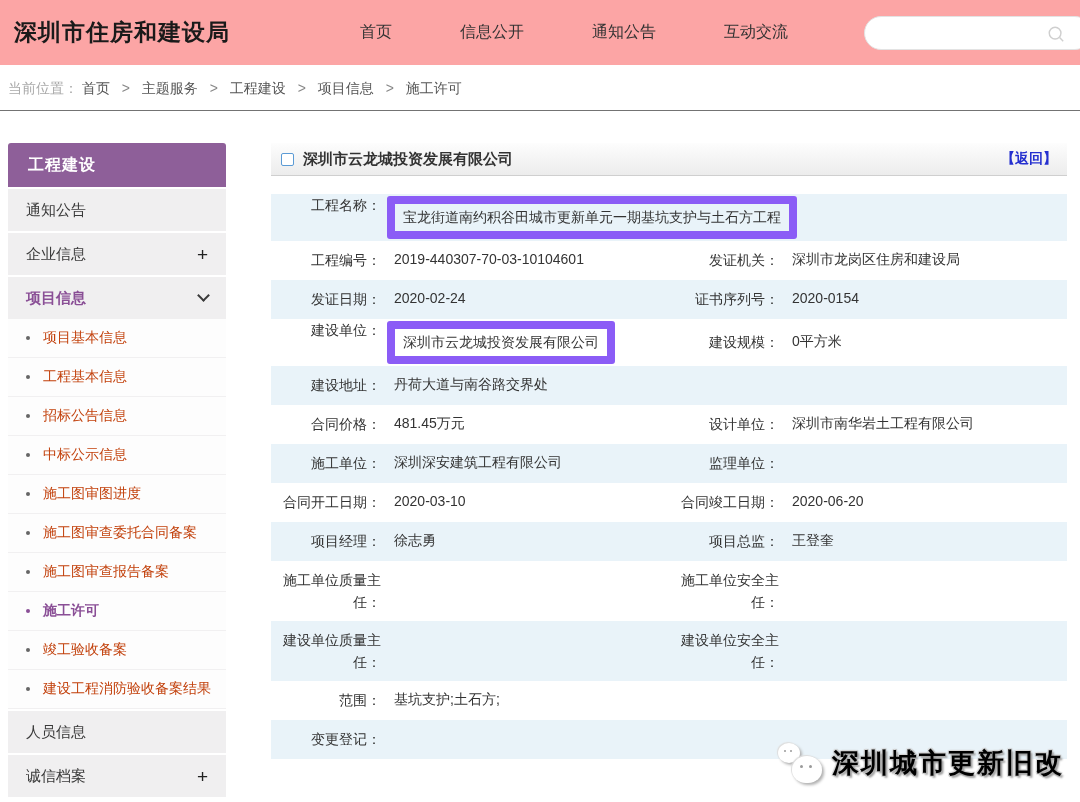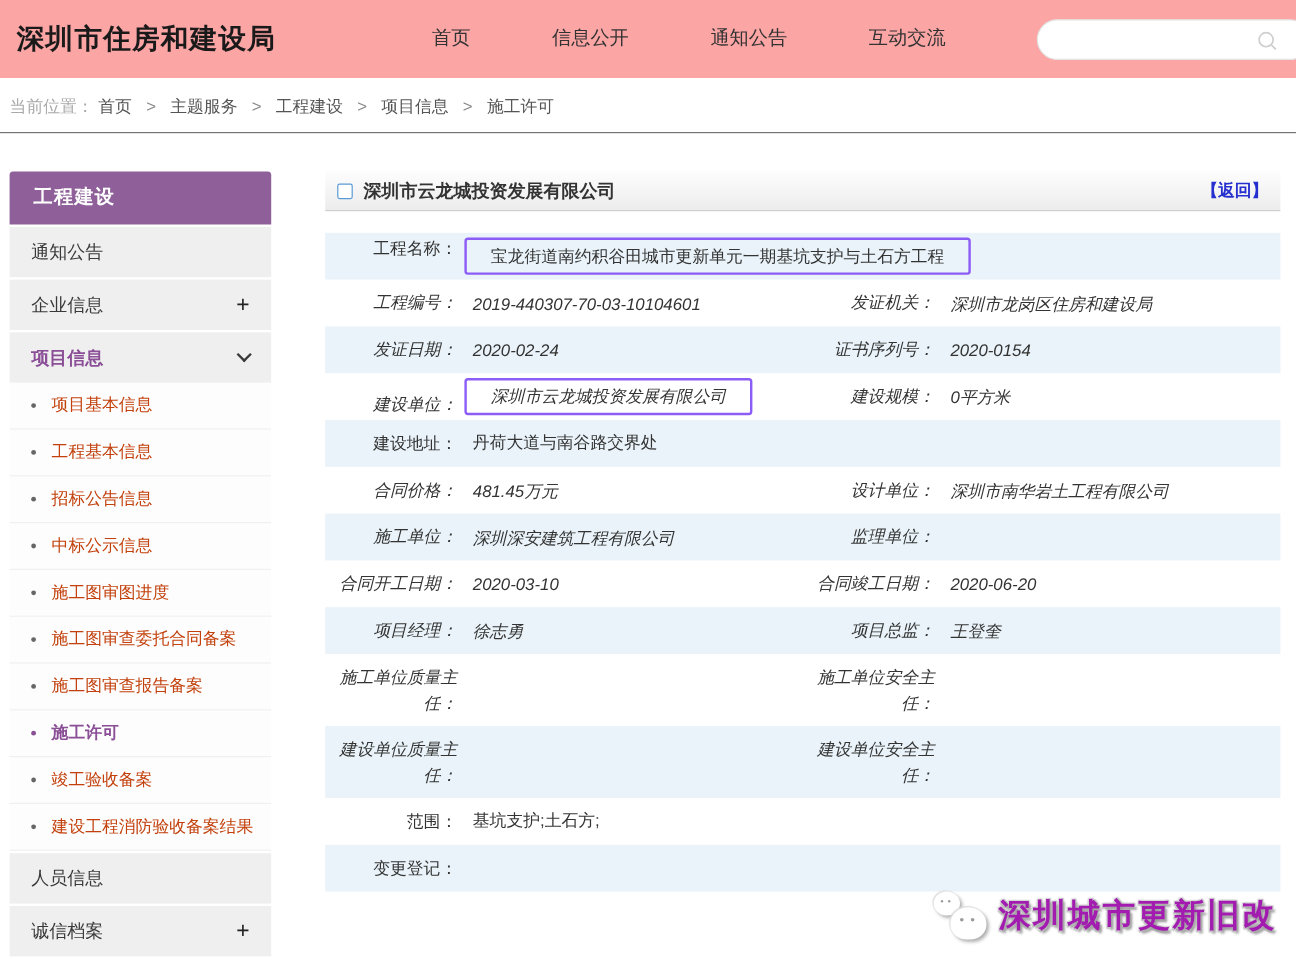--- a/index.html
+++ b/index.html
@@ -48,38 +48,38 @@
   .titlebar { height:33px; background:linear-gradient(#fdfdfd,#ececec); border-bottom:1px solid #cfcfcf;
     display:flex; align-items:center; padding:0 10px; }
   .doc-ico { width:13px; height:13px; background:#fff; border:1px solid #5b9bd5; border-radius:2px; margin-right:9px; }
   .panel-title { font-size:15px; font-weight:bold; color:#333; }
   .back-link { margin-left:auto; font-size:14px; font-weight:bold; color:#2530cf; cursor:pointer; }
 
   .info-table { margin-top:18px; }
   .row { display:flex; min-height:39px; align-items:center; font-size:14px; }
   .row:nth-child(odd) { background:#e9f3f9; }
   .row.tall { min-height:60px; }
-  .cell { width:50%; display:flex; align-items:flex-end;font-style:italic; }
+  .cell { width:50%; display:flex; align-items:flex-start; }
   .cell-full { width:100%; display:flex; align-items:flex-start; }
   .lbl { width:110px; text-align:right; flex-shrink:0; color:#333; line-height:1.6; }
   .val { margin-left:13px; color:#333; line-height:1.5; }
-  .hl-box { display:inline-block; border:2px solid #8b5cf6; border-radius:3px; padding:3px 20px; margin:2px 0 2px 6px; }
+  .hl-box { display:inline-block; border:8px solid #8b5cf6; border-radius:3px; padding:3px 8px; margin:2px 0 2px 6px; }
 
   
   .watermark { position:absolute; right:16px; bottom:12px; display:flex; align-items:center; gap:8px; }
   .wm-icon { position:relative; width:48px; height:44px; }
   .wm-big { position:absolute; right:2px; bottom:2px; width:30px; height:27px; background:#fff;
     border-radius:50% 50% 46% 46%; box-shadow:2px 2px 3px #b0b0b0, -1px -1px 1px #dedede; }
   .wm-big i, .wm-small i { position:absolute; width:3px; height:3px; border-radius:50%; background:#9a9a9a; }
   .wm-big i:first-child { left:8px; top:9px; } .wm-big i:last-child { left:17px; top:9px; }
   .wm-small { position:absolute; left:2px; top:2px; width:22px; height:20px; background:#fff;
     border-radius:50%; box-shadow:2px 2px 3px #b0b0b0, -1px -1px 1px #dedede; }
   .wm-small i:first-child { left:6px; top:7px; width:2px; height:2px; }
   .wm-small i:last-child { left:12px; top:7px; width:2px; height:2px; }
-  .wm-text { font-size:27px; font-weight:bold; color:#a21caf; letter-spacing:2px;
+  .wm-text { font-size:27px; font-weight:bold; color:#000000; letter-spacing:2px;
     text-shadow:2px 2px 2px #9e9e9e, -1px -1px 1px #d8d8d8, 1px -1px 1px #c4c4c4, -1px 1px 1px #c4c4c4; }
 </style>
 </head>
 <body>
 
 <div class="topbar">
   <div class="logo">深圳市住房和建设局</div>
   <div class="topnav">
     <span>首页</span>
     <span>信息公开</span>

